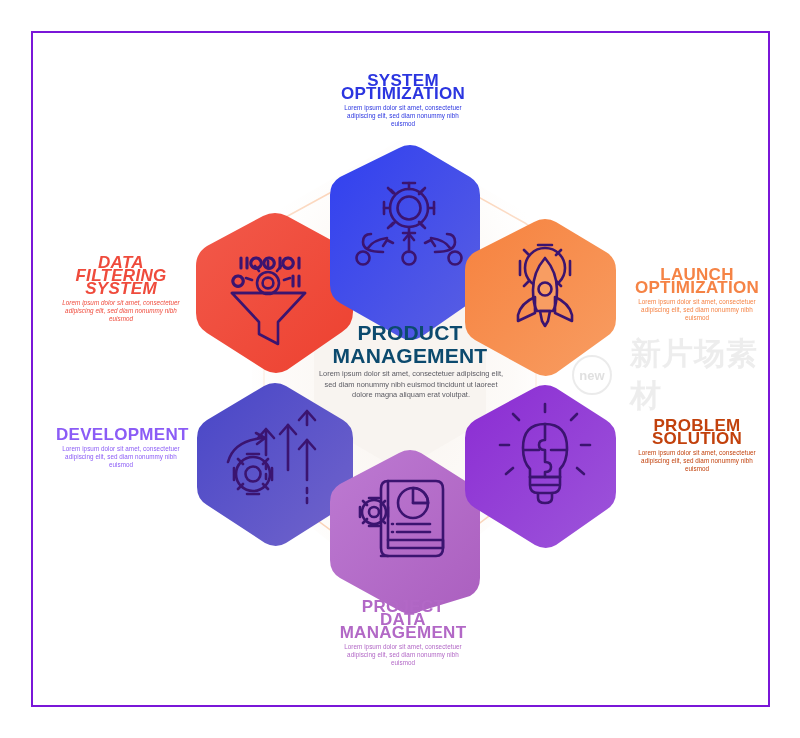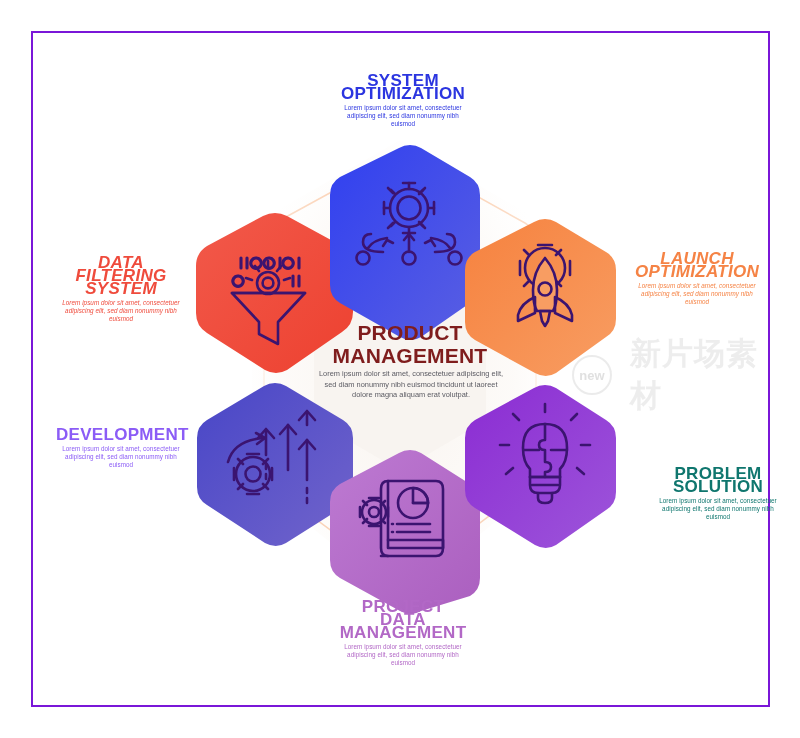--- a/index.html
+++ b/index.html
@@ -10,21 +10,21 @@
          border:2px solid #7a16d8;box-sizing:border-box;}
 
   #stage{position:absolute;left:0;top:0;width:800px;height:738px;}
 
   .hex{position:absolute;width:100%;height:100%;}
   .lbl{position:absolute;text-align:center;}
   .lbl .t{font-weight:bold;font-size:17px;line-height:13px;letter-spacing:.3px;}
   .lbl .d{font-size:6.3px;line-height:8.2px;margin-top:3.5px;letter-spacing:.05px;}
 
   #ctrTitle{position:absolute;left:300px;top:322px;width:220px;text-align:center;
-            font-size:21px;font-weight:bold;line-height:22.5px;color:#7f1d1d;
+            font-size:21px;font-weight:bold;line-height:22.5px;color:#0c4a6e;
             letter-spacing:.2px;}
   #ctrDesc{position:absolute;left:318px;top:369px;width:186px;text-align:center;
            font-size:7.4px;line-height:10.6px;color:#5a5a62;}
 
   #wm{position:absolute;left:572px;top:352px;width:216px;height:46px;
       display:flex;align-items:center;opacity:.5;pointer-events:none;}
   #wm .ring{width:36px;height:36px;border-radius:50%;border:2.5px solid #d8d8d8;
             display:flex;align-items:center;justify-content:center;
             font-size:13px;color:#c2c2c2;font-weight:bold;flex:0 0 auto;}
   #wm .cjk{margin-left:18px;font-size:31px;color:#dcdcdc;font-weight:bold;
@@ -272,21 +272,21 @@
   </div>
 
   <div class="lbl" style="left:338px;top:74px;width:130px;color:#2b35e0;">
     <div class="t">
       <div>SYSTEM</div>
       <div>OPTIMIZATION</div>
     </div>
     <div class="d">Lorem ipsum dolor sit amet, consectetuer adipiscing elit, sed diam nonummy nibh euismod</div>
   </div>
 
-  <div class="lbl" style="left:632px;top:252px;width:130px;color:#f58345;font-style:italic;">
+  <div class="lbl" style="left:632px;top:268px;width:130px;color:#f58345;">
     <div class="t">
       <div>LAUNCH</div>
       <div>OPTIMIZATION</div>
     </div>
     <div class="d">Lorem ipsum dolor sit amet, consectetuer adipiscing elit, sed diam nonummy nibh euismod</div>
   </div>
 
   <div class="lbl" style="left:56px;top:428px;width:130px;color:#8b5cf6;">
     <div class="t">
       <div>DEVELOPMENT</div>
@@ -295,21 +295,21 @@
   </div>
 
   <div class="lbl" style="left:338px;top:600px;width:130px;color:#b268c6;">
     <div class="t">
       <div>PROJECT DATA</div>
       <div>MANAGEMENT</div>
     </div>
     <div class="d">Lorem ipsum dolor sit amet, consectetuer adipiscing elit, sed diam nonummy nibh euismod</div>
   </div>
 
-  <div class="lbl" style="left:653px;top:419px;width:130px;color:#0f766e;margin-top:48px;">
+  <div class="lbl" style="left:632px;top:419px;width:130px;color:#c2410c;">
     <div class="t">
       <div>PROBLEM</div>
       <div>SOLUTION</div>
     </div>
     <div class="d">Lorem ipsum dolor sit amet, consectetuer adipiscing elit, sed diam nonummy nibh euismod</div>
   </div>
 
   <div id="wm">
     <div class="ring">new</div>
     <div class="cjk">新片场素材</div>

